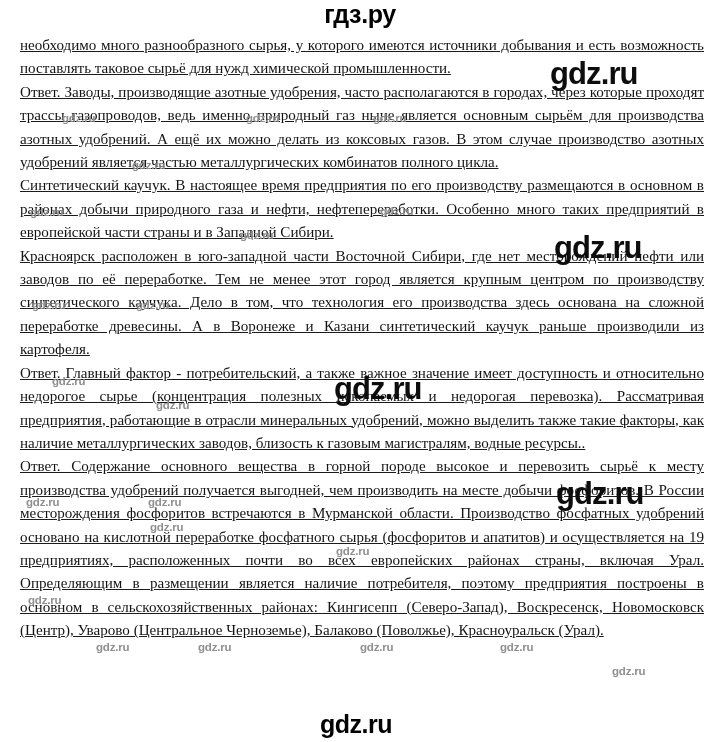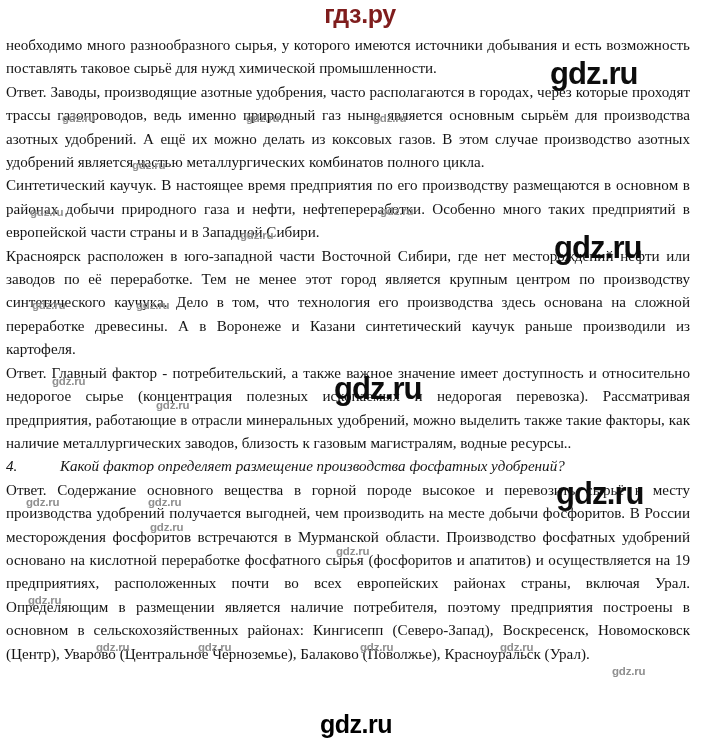--- a/index.html
+++ b/index.html
@@ -24,31 +24,32 @@
   .site-logo {
     position: absolute;
     top: 2px;
     left: 0;
     width: 720px;
     text-align: center;
     font-family: "Liberation Sans", "DejaVu Sans", sans-serif;
     font-weight: bold;
     font-size: 25px;
     letter-spacing: -0.4px;
-    color: #7f1d1d;
+    color: #000000;
     line-height: 1;
   }
 
   
   .doc {
     position: absolute;
     top: 34px;
-    left: 6px;
+    left: 20px;
     width: 684px;
     height: 700px;
+    text-decoration: underline;
   }
   .doc p {
     margin: 0 0 0 0;
     text-align: justify;
     text-justify: inter-word;
     font-size: 15.1px;
     line-height: 23.4px;
     color: #141414;
     -webkit-font-smoothing: none;
   }
@@ -105,23 +106,20 @@
 
     <p>Ответ. Заводы, производящие азотные удобрения, часто располагаются в городах, через которые проходят трассы газопроводов, ведь именно природный газ ныне является основным сырьём для производства азотных удобрений. А ещё их можно делать из коксовых газов. В этом случае производство азотных удобрений является частью металлургических комбинатов полного цикла.</p>
 
     <p> Синтетический каучук. В настоящее время предприятия по его производству размещаются в основном в районах добычи природного газа и нефти, нефтепереработки. Особенно много таких предприятий в европейской части страны и в Западной Сибири.</p>
 
     <p>Красноярск расположен в юго-западной части Восточной Сибири, где нет месторождений нефти или заводов по её переработке. Тем не менее этот город является крупным центром по производству синтетического каучука. Дело в том, что технология его производства здесь основана на сложной переработке древесины. А в Воронеже и Казани синтетический каучук раньше производили из картофеля.</p>
 
 
     <p>Ответ. Главный фактор - потребительский, а также важное значение имеет доступность и относительно недорогое сырье (концентрация полезных ископаемых и недорогая перевозка). Рассматривая предприятия, работающие в отрасли минеральных удобрений, можно выделить также такие факторы, как  наличие металлургических заводов, близость к газовым магистралям, водные ресурсы..</p>
 
-    <p class="q tight">
-      <span class="num">4.</span><span>Какой фактор определяет размещение производства фосфатных удобрений?</span>
-    </p>
 
     <p>Ответ. Содержание основного вещества в горной породе высокое и перевозить сырьё к месту производства удобрений получается выгодней, чем производить на месте добычи фосфоритов. В России месторождения фосфоритов встречаются в Мурманской области. Производство фосфатных удобрений основано на кислотной переработке фосфатного сырья (фосфоритов и апатитов) и осуществляется на 19 предприятиях, расположенных почти во всех европейских районах страны, включая Урал. Определяющим в размещении является наличие потребителя, поэтому предприятия построены в основном в сельскохозяйственных районах: Кингисепп (Северо-Запад), Воскресенск, Новомосковск (Центр), Уварово (Центральное Черноземье), Балаково (Поволжье), Красноуральск (Урал).</p>
 
   </div>
 
   <div id="wm-layer">
       <div class="wm wm-sm" style="left: 62px; top: 113px;">gdz.ru</div>
       <div class="wm wm-sm" style="left: 246px; top: 113px;">gdz.ru</div>
       <div class="wm wm-sm" style="left: 373px; top: 113px;">gdz.ru</div>
       <div class="wm wm-sm" style="left: 132px; top: 160px;">gdz.ru</div>

